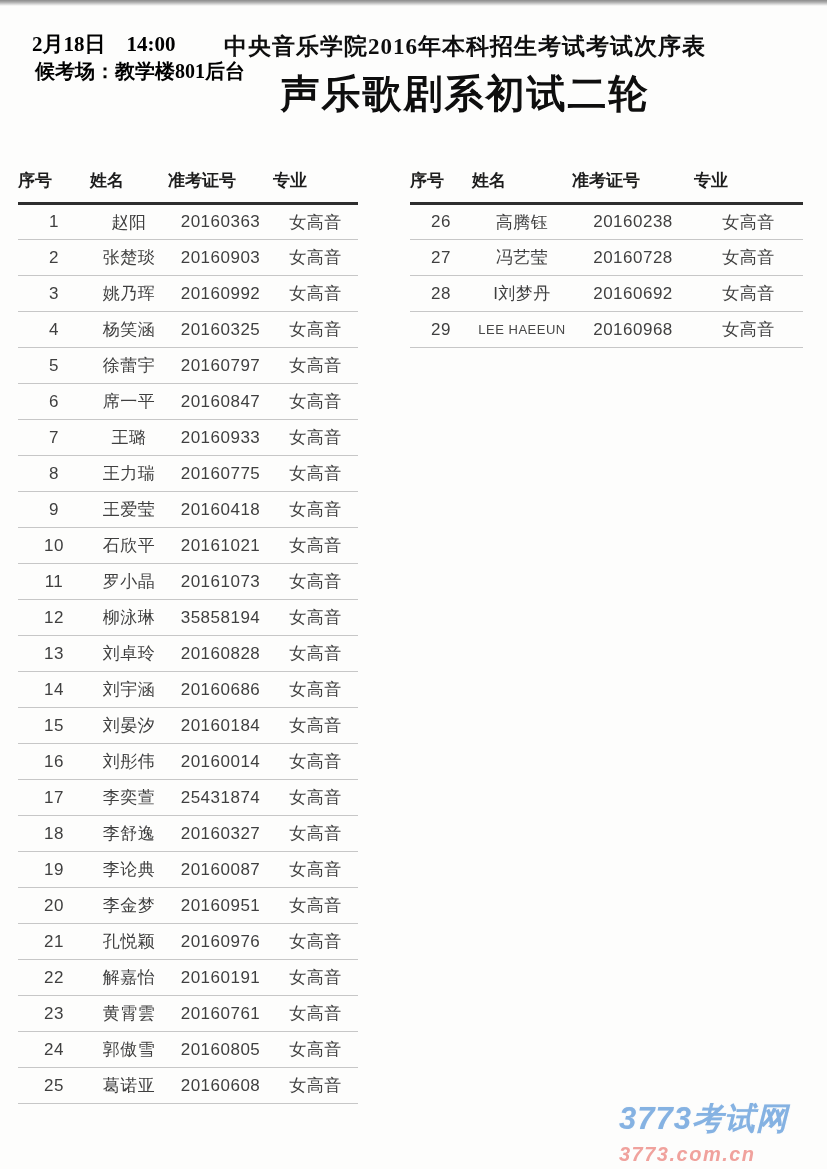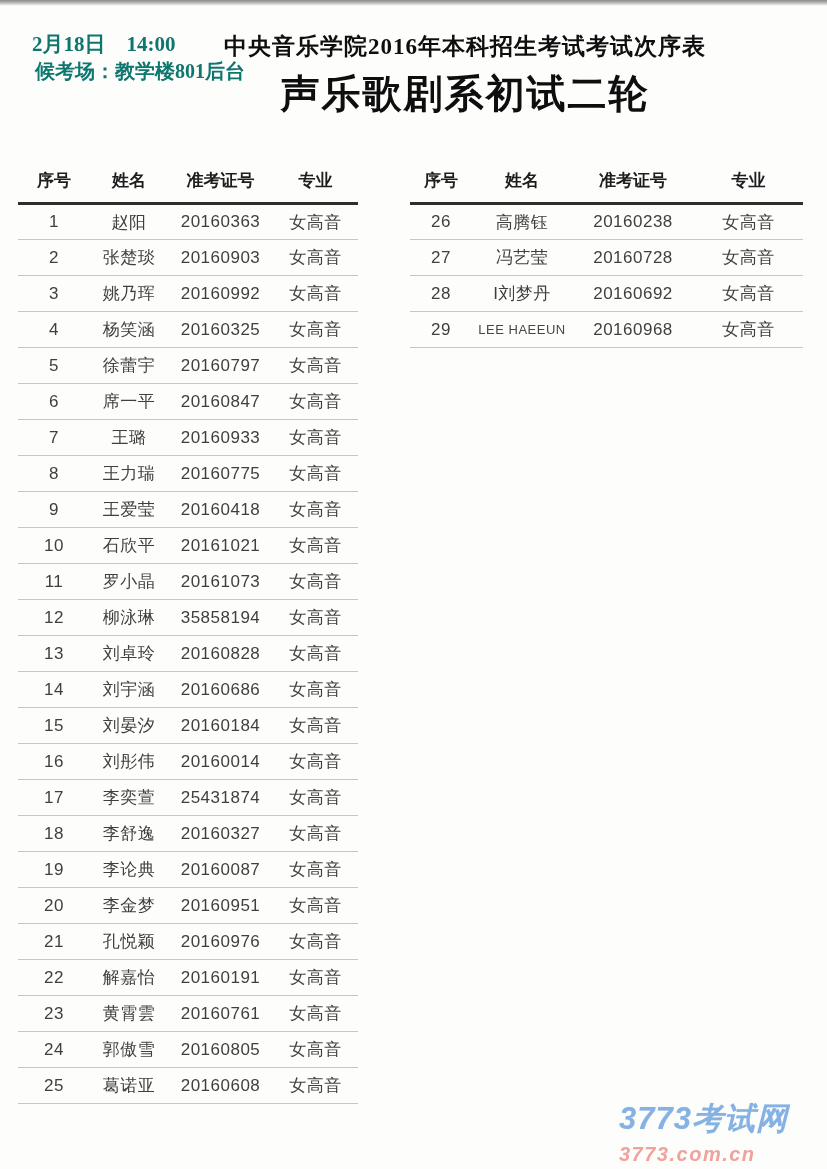--- a/index.html
+++ b/index.html
@@ -15,21 +15,21 @@
   }
   .scan-edge-top {
     position:absolute; top:0; left:0; width:100%; height:6px;
     background:linear-gradient(to bottom,#6f6f6f 0%,#979797 35%,#cfcfcf 70%,#fdfdfc 100%);
     opacity:.8;
   }
   
   .header-left {
     position:absolute; left:15px; top:31px;
     font-family:"Liberation Serif","DejaVu Serif",serif;
-    font-weight:700; color:#0f766e;
+    font-weight:700; color:#000000;
     line-height:27px;
   }
   .hl-datetime { font-size:21px; padding-left:17px; }
   .hl-room     { font-size:20px; padding-left:42px; }
   .hl-waiting  { font-size:20px; padding-left:0;margin-left:20px; }
   .title-block {
     position:absolute; left:185px; top:31px; width:560px;
     text-align:center;
     font-family:"Liberation Serif","DejaVu Serif",serif;
     color:#0e0e0e;
@@ -40,21 +40,21 @@
   
   table.exam-table {
     position:absolute; top:160px;
     border-collapse:collapse; table-layout:fixed;
   }
   table.exam-table.left  { left:18px;  width:340px; }
   table.exam-table.right { left:410px; width:393px; }
   .exam-table th {
     font-family:Liberation Serif, serif;
     font-weight:700; font-size:17px; color:#1d1d1d;
-    padding:9px 0 10px; text-align:center;
+    padding:9px 0 10px; text-align:left;
     border-bottom:3px solid #2e2e2e;
   }
   .exam-table td {
     height:36px; text-align:center; vertical-align:middle;
     font-size:17px; color:#3f3f3f;
     border-bottom:1px solid #c7c7c7;
     letter-spacing:.5px;
     overflow:hidden; white-space:nowrap;
   }
   .exam-table td.latin-name { font-size:13px; letter-spacing:.5px; color:#474747; }

